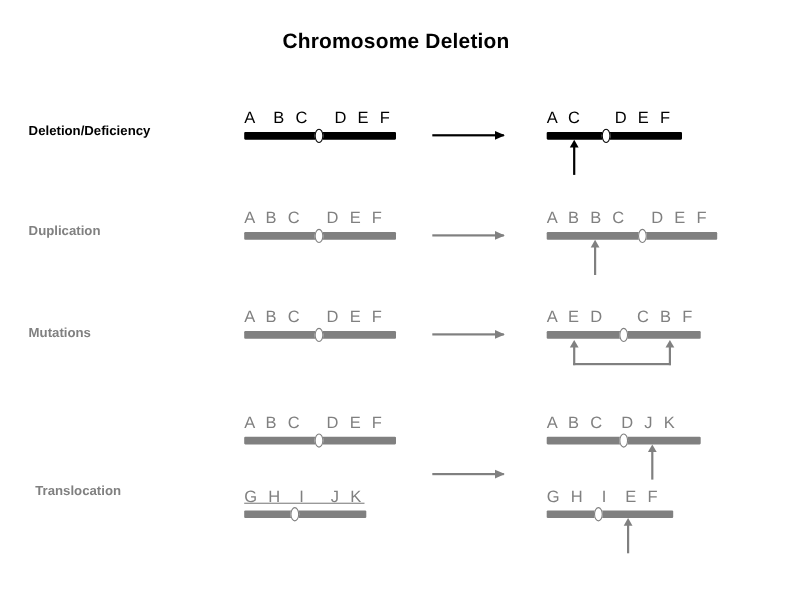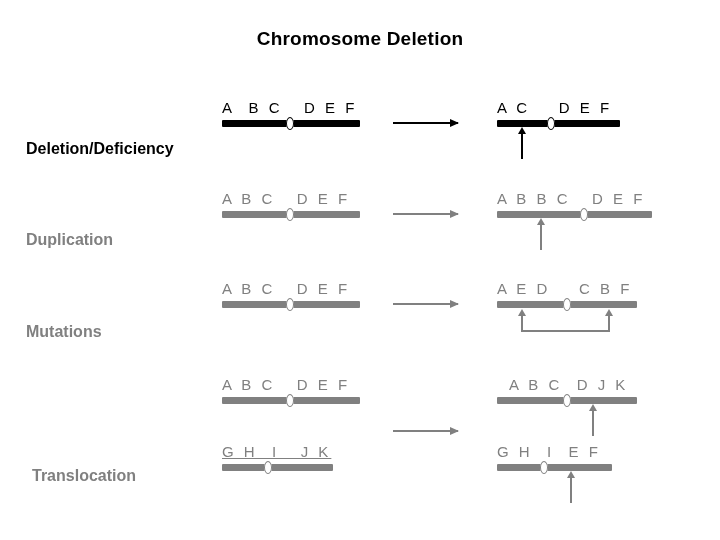--- a/index.html
+++ b/index.html
@@ -22,24 +22,23 @@
     width: 720px;
     text-align: center;
     font-size: 19px;
     font-weight: bold;
     color: #000000;
     letter-spacing: 0.2px;
   }
 
   .row-label {
     position: absolute;
-    font-size: 16px;
+    font-size: 12px;
     font-weight: bold;
     white-space: nowrap;
-    margin-top: 28px;
   }
   .row-label.black { color: #000000; }
   .row-label.gray  { color: #808080; }
 
   
   .chrom {
     position: absolute;
   }
   .chrom .letters {
     position: absolute;
@@ -257,21 +256,21 @@
   <div class="bar" style="width:111px;"></div>
   <div class="centromere" style="left:42px;"></div>
 </div>
 
 <div class="trans-arrow gray" style="left:393px; top:430px; width:65px;">
   <div class="shaft"></div>
   <div class="head"></div>
 </div>
 
 <div class="chrom gray" style="left:497px; top:377px; width:140px;">
-  <div class="letters" style="letter-spacing:3px;margin-left:12px;">A B C  D J K</div>
+  <div class="letters" style="letter-spacing:3px;">A B C  D J K</div>
   <div class="bar" style="width:140px;"></div>
   <div class="centromere" style="left:66px;"></div>
 </div>
 
 <div class="up-arrow gray" style="left:592px; top:410px; height:26px;">
   <div class="shaft"></div>
   <div class="head"></div>
 </div>
 
 <div class="chrom gray" style="left:497px; top:444px; width:115px;">

